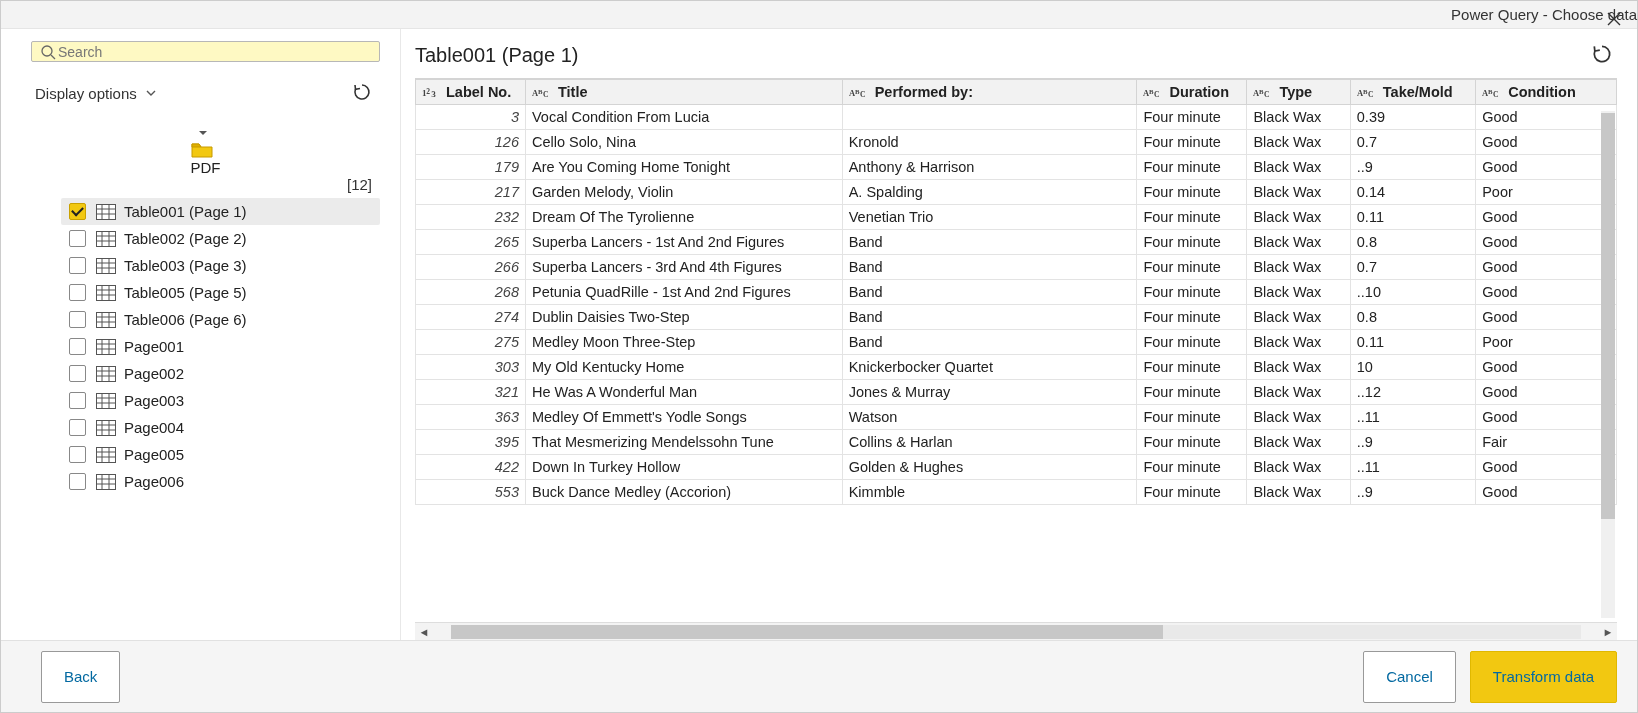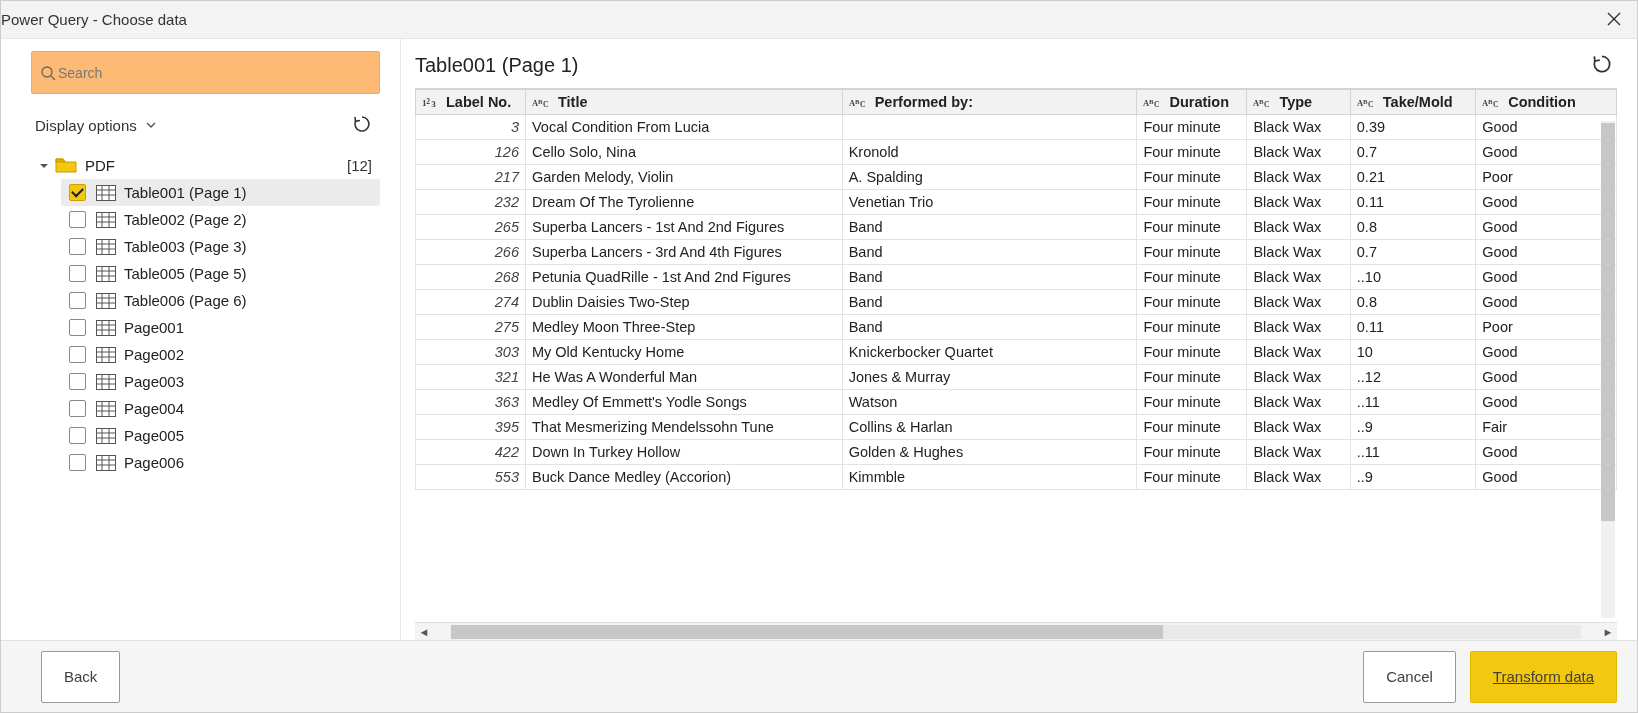--- a/index.html
+++ b/index.html
@@ -16,25 +16,25 @@
     height: 713px;
     background: #f5f5f5;
     border: 1px solid #ccc;
     display: flex;
     flex-direction: column;
     position: relative;
   }
 
   
   .titlebar {
-    height: 38px;
+    height: 28px;
     background: #f3f3f3;
     display: flex;
     align-items: center;
-    justify-content: flex-start;
+    justify-content: flex-end;
     position: relative;
     border-bottom: 1px solid #e5e5e5;
   }
   .titlebar .title { font-size: 15px; color: #333; }
   .titlebar .close { position: absolute; right: 10px; top: 6px; font-size: 20px; color: #333; cursor: pointer; line-height: 1; padding: 2px 6px;}
 
   
   .body {
     flex: 1;
     display: flex;
@@ -49,23 +49,23 @@
     padding: 12px 20px 12px 30px;
     display: flex;
     flex-direction: column;
     overflow: auto;
   }
   .search-wrap {
     display: flex;
     align-items: center;
     border: 1px solid #b7b7b7;
     border-radius: 2px;
-    height: 43px;
+    height: 21px;
     padding: 0 8px;
-    background: #fdba74;
+    background: #fef9c3;
     margin-bottom: 10px;
   }
   .search-wrap svg { flex:0 0 auto; }
   .search-wrap input {
     border: none; outline: none; flex: 1; font-size: 14px; color: #444;
     background: transparent;
   }
   .search-wrap input::placeholder { color: #777; }
 
   .display-row {
@@ -76,20 +76,21 @@
   }
   .display-opts {
     display: flex; align-items: center; cursor: pointer;
     color: #333; font-size: 15px;
   }
   .display-opts .chev { margin-left: 8px; color: #555; }
 
   .tree-root {
     display: flex; align-items: center; padding: 5px 8px; font-size: 15px;
     cursor: pointer;
+    flex-direction: column;
   }
   .tree-root .count { margin-left: auto; color: #333; }
   .tree-items { padding-left: 30px; }
   .tree-item {
     display: flex; align-items: center; padding: 5px 8px;
     cursor: pointer; border-radius: 2px;
     font-size: 15px;
   }
   .tree-item.selected { background: #ebebeb; }
   .cb {
@@ -168,24 +169,24 @@
     height: 72px;
     background: #f5f5f5;
     border-top: 1px solid #e1e1e1;
     display: flex;
     align-items: center;
     padding: 0 20px;
   }
   .btn {
     height: 52px; padding: 0 22px;
     background: #fff; border: 1px solid #999; border-radius: 2px;
-    font-size: 15px; cursor: pointer; color: #404040;
+    font-size: 15px; cursor: pointer; color: #0369a1;
     display: inline-flex; align-items: center;
   }
-  .btn.primary { background: #f2c811; border-color: #e0b800; text-decoration: underline; }
+  .btn.primary { background: #f2c811; border-color: #e0b800; }
   .footer .spacer { flex:1; }
   .footer .btn + .btn { margin-left: 14px; }
   .footer .back { margin-left: 20px; }
 
   .vscroll-fake {
     position:absolute; right:2px; top:32px; bottom:22px; width:14px;
     background:#f0f0f0;
   }
   .vscroll-fake .vthumb{
     position:absolute; left:0; right:0; top:2px; height:80%; background:#c7c7c7;
@@ -488,26 +489,35 @@
                 <tr>
                   <td class="num">126</td>
                   <td>Cello Solo, Nina</td>
                   <td>Kronold</td>
                   <td>Four minute</td>
                   <td>Black Wax</td>
                   <td>0.7</td>
                   <td>Good</td>
                 </tr>
                 <tr>
+                  <td class="num">179</td>
+                  <td>Are You Coming Home Tonight</td>
+                  <td>Anthony &amp; Harrison</td>
+                  <td>Four minute</td>
+                  <td>Black Wax</td>
+                  <td>..9</td>
+                  <td>Good</td>
+                </tr>
+                <tr>
                   <td class="num">217</td>
                   <td>Garden Melody, Violin</td>
                   <td>A. Spalding</td>
                   <td>Four minute</td>
                   <td>Black Wax</td>
-                  <td>0.21</td>
+                  <td>0.14</td>
                   <td>Poor</td>
                 </tr>
                 <tr>
                   <td class="num">232</td>
                   <td>Dream Of The Tyrolienne</td>
                   <td>Venetian Trio</td>
                   <td>Four minute</td>
                   <td>Black Wax</td>
                   <td>0.11</td>
                   <td>Good</td>

